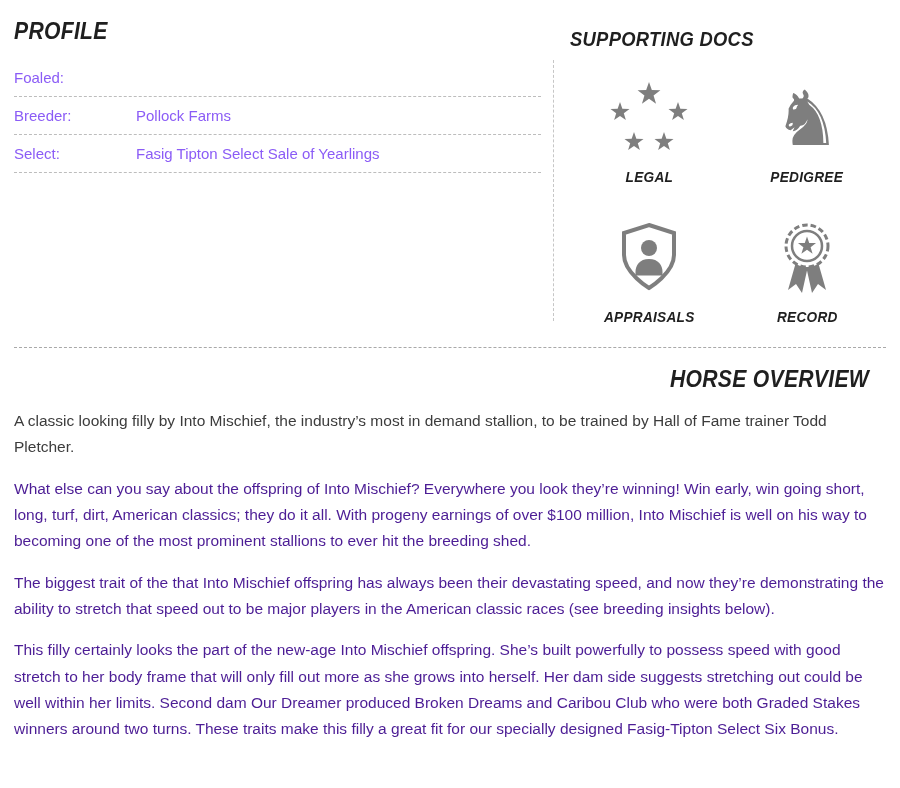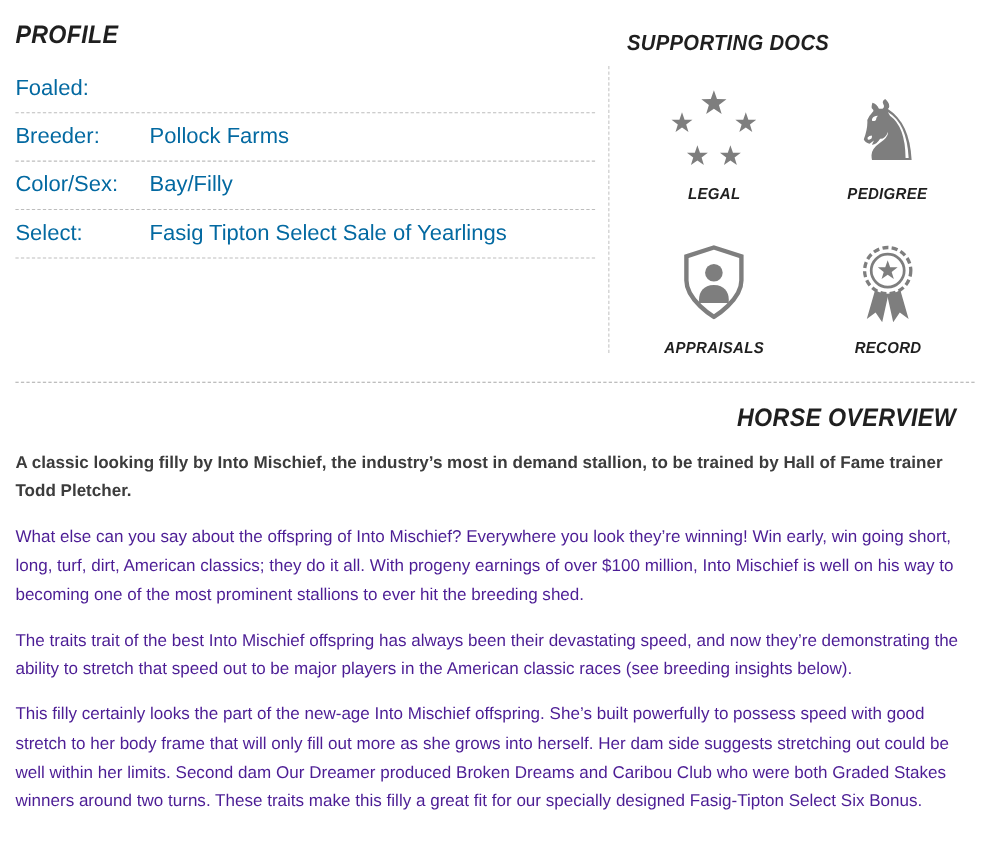--- a/index.html
+++ b/index.html
@@ -32,22 +32,22 @@
   .top-section { display: flex; margin-top: 8px; }
   .profile-col { width: 527px; flex: 0 0 527px; }
   .profile-title-wrap { margin: 4px 0 14px 0; }
 
   .profile-table { margin-top: 4px; }
   .profile-row {
     display: flex;
     align-items: center;
     padding: 10px 0 10px 0;
     border-bottom: 1px dashed #bdbdbd;
-    font-size: 20px;
-    color: #0369a1;
+    font-size: 15px;
+    color: #8b5cf6;
     min-height: 37px;
   }
   .profile-row .label { width: 122px; flex: 0 0 122px; }
   .profile-row .value { flex: 1; }
 
   .vdivider {
     width: 0;
     border-left: 1px dashed #c6c6c6;
     margin: 46px 0 4px 12px;
   }
@@ -100,21 +100,21 @@
 
   
   .overview-title-wrap { margin: 8px 0 6px 0; text-align: right; }
   .overview p {
     font-size: 15.5px;
     line-height: 1.7;
     margin: 15px 0;
     color: #4c1d95;
   }
   .overview p.lead {
-    font-weight: 700;
+    font-weight: 400;
     color: #3c3c3c;
   }
 </style>
 </head>
 <body>
 
 <div class="page">
 
   <div class="top-section">
 
@@ -122,24 +122,20 @@
       <div class="profile-title-wrap">
         <h1 class="heading">Profile</h1>
       </div>
       <div class="profile-table">
         <div class="profile-row">
           <span class="label">Foaled:</span>
         </div>
         <div class="profile-row">
           <span class="label">Breeder:</span>
           <span class="value">Pollock Farms</span>
-        </div>
-        <div class="profile-row">
-          <span class="label">Color/Sex:</span>
-          <span class="value">Bay/Filly</span>
         </div>
         <div class="profile-row">
           <span class="label">Select:</span>
           <span class="value">Fasig Tipton Select Sale of Yearlings</span>
         </div>
       </div>
     </div>
 
     <div class="vdivider"></div>
 
@@ -201,17 +197,17 @@
   </div>
 
   <div class="hdivider"></div>
 
   <div class="overview">
     <div class="overview-title-wrap">
       <h1 class="heading">Horse Overview</h1>
     </div>
     <p class="lead">A classic looking filly by Into Mischief, the industry’s most in demand stallion, to be trained by Hall of Fame trainer Todd Pletcher.</p>
     <p>What else can you say about the offspring of Into Mischief? Everywhere you look they’re winning! Win early, win going short, long, turf, dirt, American classics; they do it all. With progeny earnings of over $100 million, Into Mischief is well on his way to becoming one of the most prominent stallions to ever hit the breeding shed.</p>
-    <p>The traits trait of the best Into Mischief offspring has always been their devastating speed, and now they’re demonstrating the ability to stretch that speed out to be major players in the American classic races (see breeding insights below).</p>
+    <p>The biggest trait of the that Into Mischief offspring has always been their devastating speed, and now they’re demonstrating the ability to stretch that speed out to be major players in the American classic races (see breeding insights below).</p>
     <p>This filly certainly looks the part of the new-age Into Mischief offspring. She’s built powerfully to possess speed with good stretch to her body frame that will only fill out more as she grows into herself. Her dam side suggests stretching out could be well within her limits. Second dam Our Dreamer produced Broken Dreams and Caribou Club who were both Graded Stakes winners around two turns. These traits make this filly a great fit for our specially designed Fasig-Tipton Select Six Bonus.</p>
   </div>
 
 </div>
 
 </body></html>

